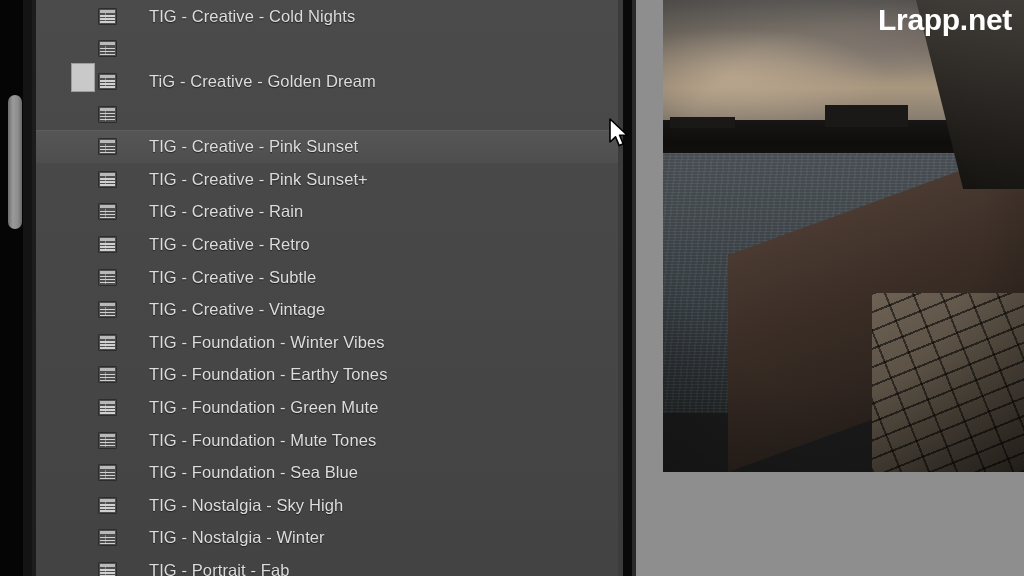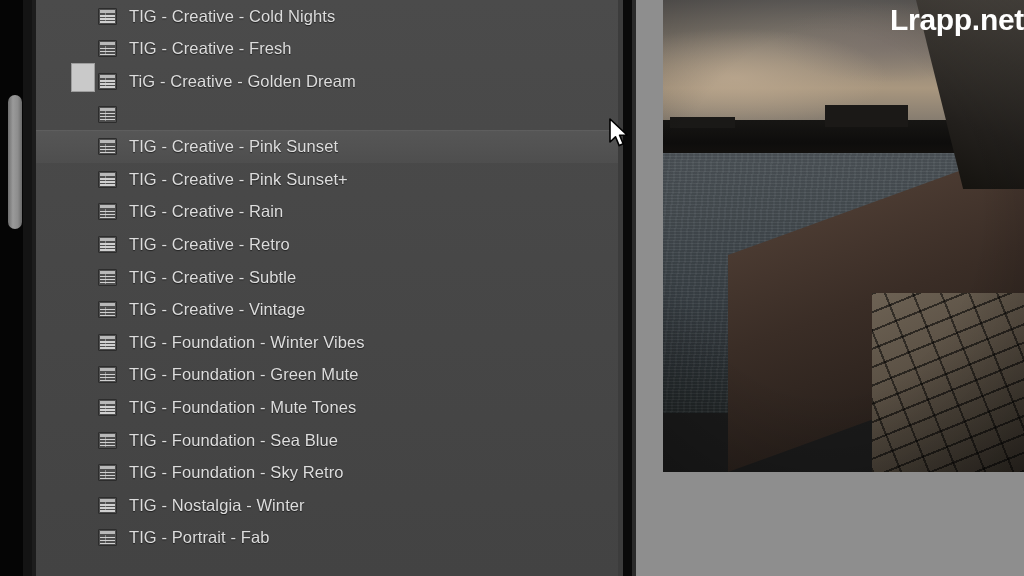--- a/index.html
+++ b/index.html
@@ -104,21 +104,21 @@
   .row-icon i.r1 { left:1px; top:6.5px; right:1px; height:1.4px; }
   .row-icon i.r2 { left:1px; top:9.5px; right:1px; height:1.4px; }
   .row-icon i.r3 { left:1px; top:12.5px; right:1px; height:1.4px; }
 
   .row-label {
     font-size:16.5px;
     color:#ddd;
     letter-spacing:0.1px;
     white-space:nowrap;
     text-shadow:0 1px 1px rgba(0,0,0,0.55);
-    margin-left:28px;
+    margin-left:48px;
   }
 
   
   .divider-a {
     position:absolute; left:618px; top:0;
     width:5px; height:576px;
     background:#3c3c3c;
   }
   .divider-b {
     position:absolute; left:623px; top:0;
@@ -206,21 +206,21 @@
     transform:skewX(14deg);
     transform-origin:top right;
   }
   .ph-vignette {
     position:absolute; inset:0;
     background:radial-gradient(ellipse 95% 85% at 45% 45%, rgba(0,0,0,0) 45%, rgba(0,0,0,0.38) 100%);
   }
 
   .watermark {
     position:absolute;
-    right:0px; top:3px;
+    right:12px; top:3px;
     font-size:30px;
     font-weight:bold;
     color:#ffffff;
     letter-spacing:-0.3px;
     z-index:9;
     white-space:nowrap;
   }
 
   
   .cursor {
@@ -257,21 +257,20 @@
           <span class="row-label">TIG - Creative - Cold Nights</span>
         </div>
         <div class="row">
           <span class="row-icon">
             <i class="hdr"></i>
             <i class="col"></i>
             <i class="r1"></i>
             <i class="r2"></i>
             <i class="r3"></i>
           </span>
-          <span class="row-label">TIG - Creative - Fresh</span>
         </div>
         <div class="row">
           <span class="row-icon">
             <i class="hdr"></i>
             <i class="col"></i>
             <i class="r1"></i>
             <i class="r2"></i>
             <i class="r3"></i>
           </span>
           <span class="row-label">TiG - Creative - Golden Dream</span>
@@ -356,20 +355,30 @@
           <span class="row-label">TIG - Foundation - Winter Vibes</span>
         </div>
         <div class="row">
           <span class="row-icon">
             <i class="hdr"></i>
             <i class="col"></i>
             <i class="r1"></i>
             <i class="r2"></i>
             <i class="r3"></i>
           </span>
+          <span class="row-label">TIG - Foundation - Earthy Tones</span>
+        </div>
+        <div class="row">
+          <span class="row-icon">
+            <i class="hdr"></i>
+            <i class="col"></i>
+            <i class="r1"></i>
+            <i class="r2"></i>
+            <i class="r3"></i>
+          </span>
           <span class="row-label">TIG - Foundation - Green Mute</span>
         </div>
         <div class="row">
           <span class="row-icon">
             <i class="hdr"></i>
             <i class="col"></i>
             <i class="r1"></i>
             <i class="r2"></i>
             <i class="r3"></i>
           </span>
@@ -386,21 +395,21 @@
           <span class="row-label">TIG - Foundation - Sea Blue</span>
         </div>
         <div class="row">
           <span class="row-icon">
             <i class="hdr"></i>
             <i class="col"></i>
             <i class="r1"></i>
             <i class="r2"></i>
             <i class="r3"></i>
           </span>
-          <span class="row-label">TIG - Foundation - Sky Retro</span>
+          <span class="row-label">TIG - Nostalgia - Sky High</span>
         </div>
         <div class="row">
           <span class="row-icon">
             <i class="hdr"></i>
             <i class="col"></i>
             <i class="r1"></i>
             <i class="r2"></i>
             <i class="r3"></i>
           </span>
           <span class="row-label">TIG - Nostalgia - Winter</span>

